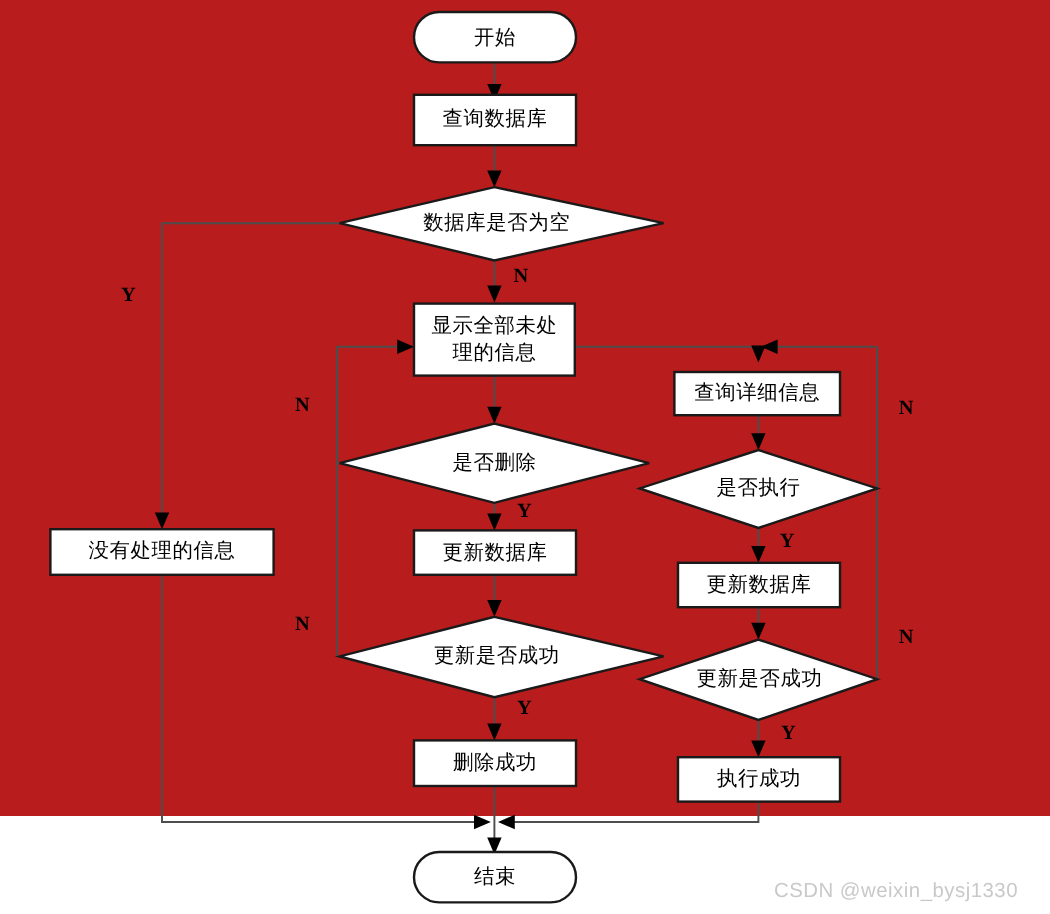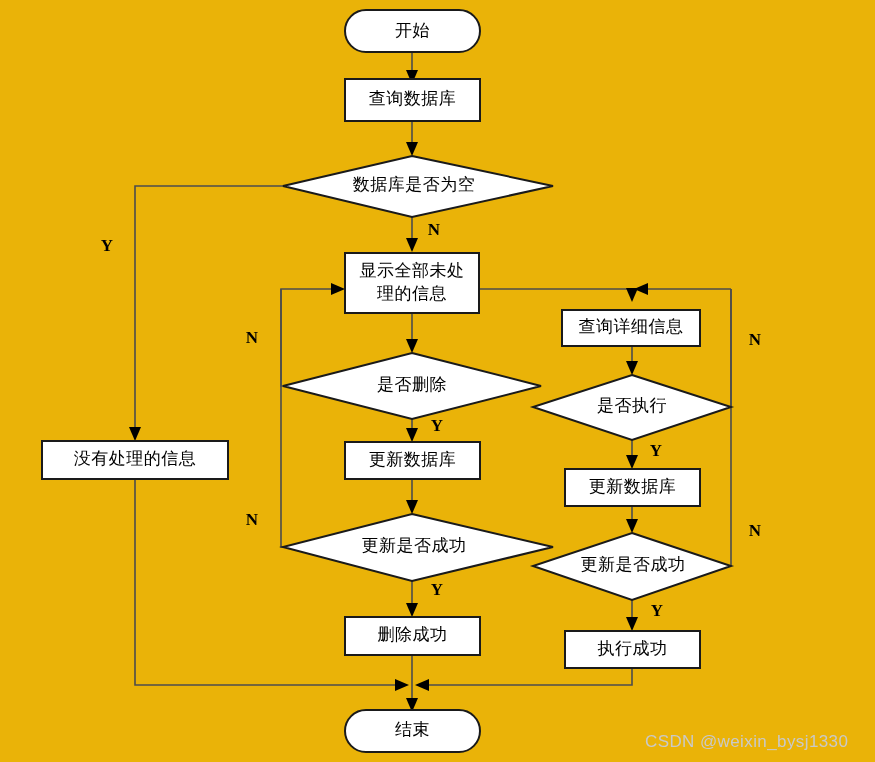--- a/index.html
+++ b/index.html
@@ -9,22 +9,22 @@
   }
   body {
     width: 875px;
     height: 762px;
     font-family: "Liberation Sans", sans-serif;
     overflow: hidden;
   }
   #flowchart-root {
     position: relative;
     width: 875px;
-    height: 762px;
-    background: #eab308;
+    height: 680px;
+    background: #b91c1c;
   }
   svg#flow-svg {
     display: block;
     width: 875px;
     height: 762px;
   }
   .node-shape {
     fill: #ffffff;
     stroke: #1a1a1a;
     stroke-width: 2;

